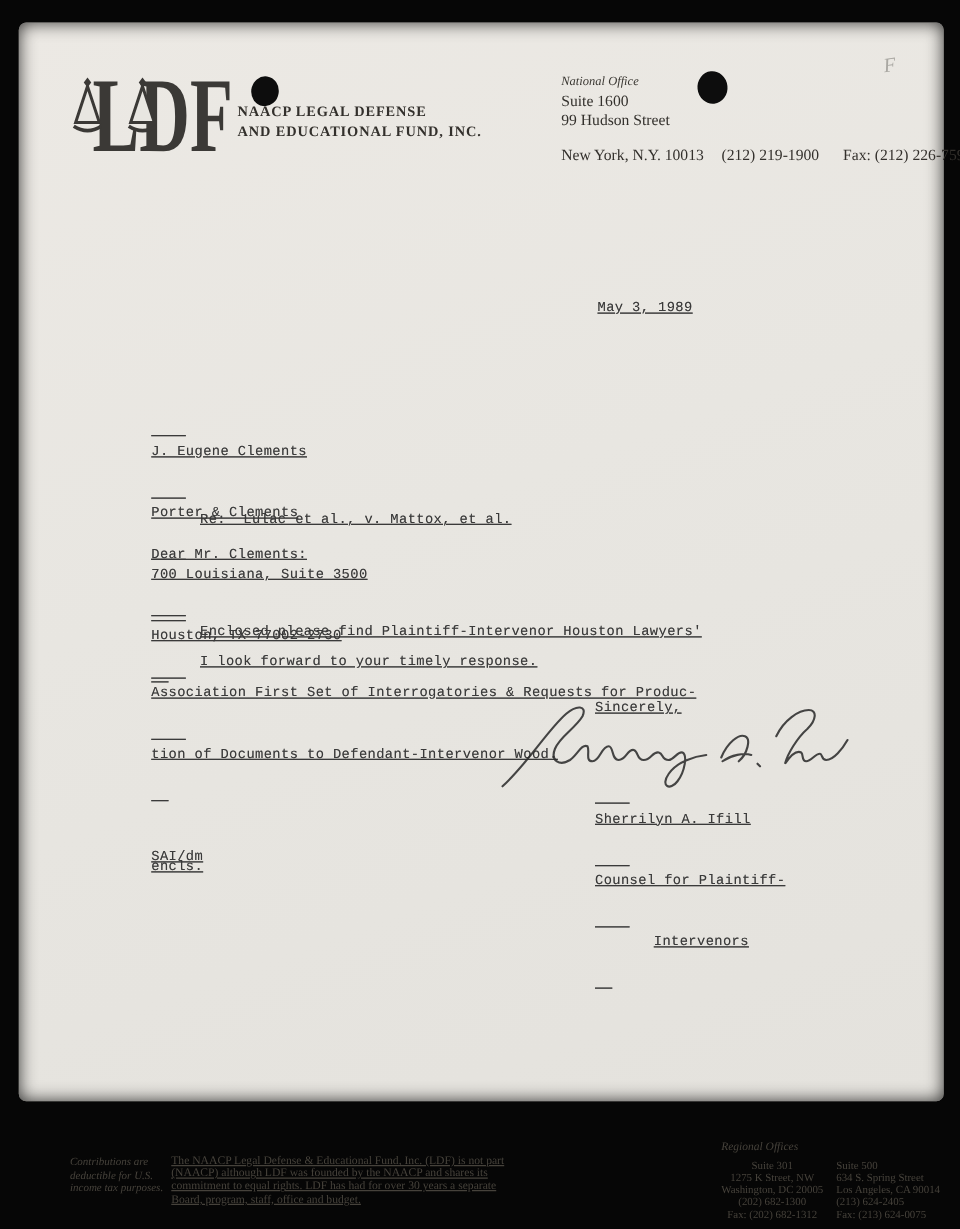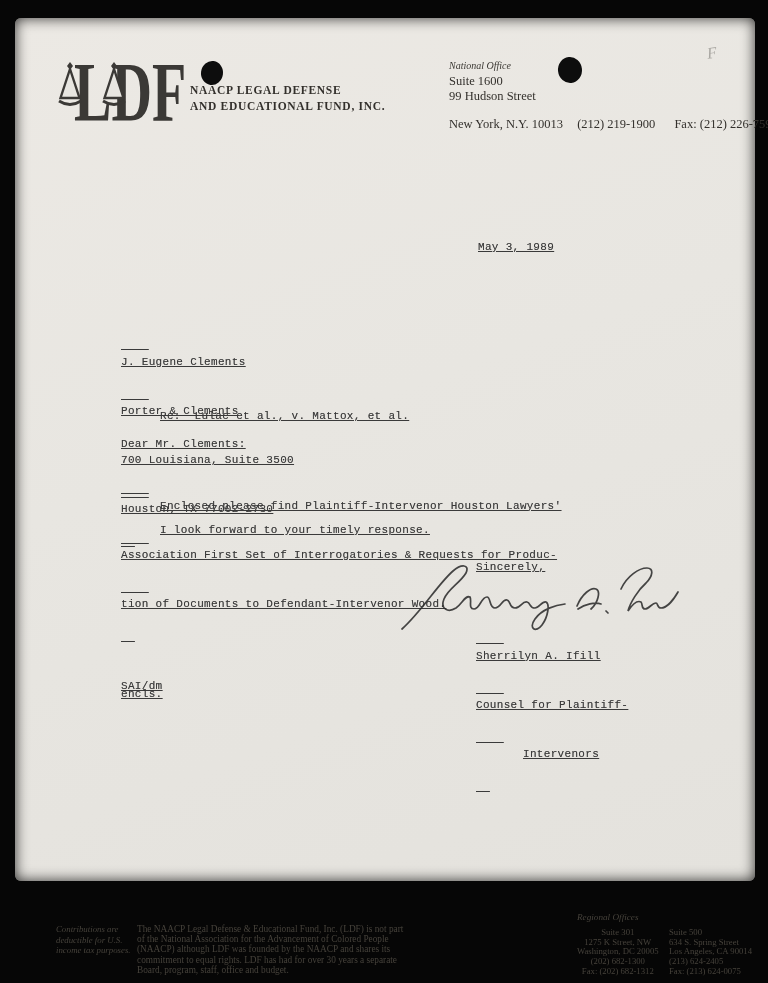--- a/index.html
+++ b/index.html
@@ -60,21 +60,21 @@
   .signer-block{left:461px;top:597px;}
   .title2{padding-left:47px;}
   .initials{left:106px;top:648px;margin-top:12px;}
   .encl{left:106px;top:668px;}
   
   .foot{color:#46423b;}
   .tax-note{
     left:41px;top:906px;font-style:italic;font-size:8.8px;line-height:10.6px;
   }
   .disclaimer{
-    left:122px;top:906px;width:330px;font-size:9.3px;line-height:10.2px;white-space:nowrap;
+    left:122px;top:906px;width:330px;font-size:9.3px;line-height:10.2px;white-space:nowrap;text-decoration:underline;
   }
   .regional-label{left:562px;top:894px;font-style:italic;font-size:9.2px;}
   .office-col{top:910px;font-size:8.7px;line-height:9.7px;white-space:nowrap;}
   .office-dc{left:562px;text-align:center;}
   .office-la{left:654px;}
 </style>
 </head>
 <body>
 
 <div class="paper">
@@ -162,21 +162,20 @@
   <div class="typed abs encl">encls.</div>
 
   <div class="abs foot tax-note">
     <div>Contributions are</div>
     <div>deductible for U.S.</div>
     <div>income tax purposes.</div>
   </div>
 
   <div class="abs foot disclaimer">
     <div>The NAACP Legal Defense &amp; Educational Fund, Inc. (LDF) is not part</div>
-    <div>of the National Association for the Advancement of Colored People</div>
     <div>(NAACP) although LDF was founded by the NAACP and shares its</div>
     <div>commitment to equal rights. LDF has had for over 30 years a separate</div>
     <div>Board, program, staff, office and budget.</div>
   </div>
 
   <div class="abs foot regional-label">Regional Offices</div>
 
   <div class="abs foot office-col office-dc">
     <div>Suite 301</div>
     <div>1275 K Street, NW</div>

